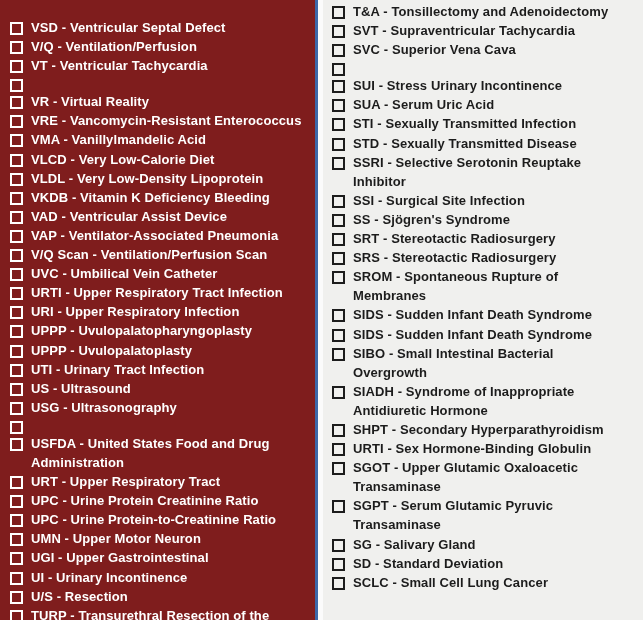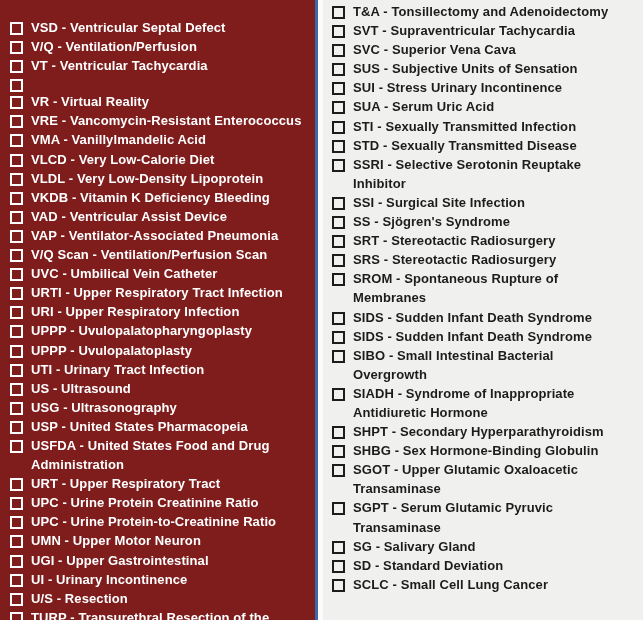--- a/index.html
+++ b/index.html
@@ -139,21 +139,20 @@
         <div class="row">
           <span class="cbx"></span>
           <span class="txt">US - Ultrasound</span>
         </div>
         <div class="row">
           <span class="cbx"></span>
           <span class="txt">USG - Ultrasonography</span>
         </div>
         <div class="row">
           <span class="cbx"></span>
-          <span class="txt">USP - United States Pharmacopeia</span>
         </div>
         <div class="row">
           <span class="cbx"></span>
           <span class="txt">USFDA - United States Food and Drug
 Administration</span>
         </div>
         <div class="row">
           <span class="cbx"></span>
           <span class="txt">URT - Upper Respiratory Tract</span>
         </div>
@@ -197,21 +196,20 @@
         <div class="row">
           <span class="cbx"></span>
           <span class="txt">SVT - Supraventricular Tachycardia</span>
         </div>
         <div class="row">
           <span class="cbx"></span>
           <span class="txt">SVC - Superior Vena Cava</span>
         </div>
         <div class="row">
           <span class="cbx"></span>
-          <span class="txt">SUS - Subjective Units of Sensation</span>
         </div>
         <div class="row">
           <span class="cbx"></span>
           <span class="txt">SUI - Stress Urinary Incontinence</span>
         </div>
         <div class="row">
           <span class="cbx"></span>
           <span class="txt">SUA - Serum Uric Acid</span>
         </div>
         <div class="row">
@@ -265,21 +263,21 @@
           <span class="cbx"></span>
           <span class="txt">SIADH - Syndrome of Inappropriate
 Antidiuretic Hormone</span>
         </div>
         <div class="row">
           <span class="cbx"></span>
           <span class="txt">SHPT - Secondary Hyperparathyroidism</span>
         </div>
         <div class="row">
           <span class="cbx"></span>
-          <span class="txt">SHBG - Sex Hormone-Binding Globulin</span>
+          <span class="txt">URTI - Sex Hormone-Binding Globulin</span>
         </div>
         <div class="row">
           <span class="cbx"></span>
           <span class="txt">SGOT - Upper Glutamic Oxaloacetic
 Transaminase</span>
         </div>
         <div class="row">
           <span class="cbx"></span>
           <span class="txt">SGPT - Serum Glutamic Pyruvic
 Transaminase</span>

